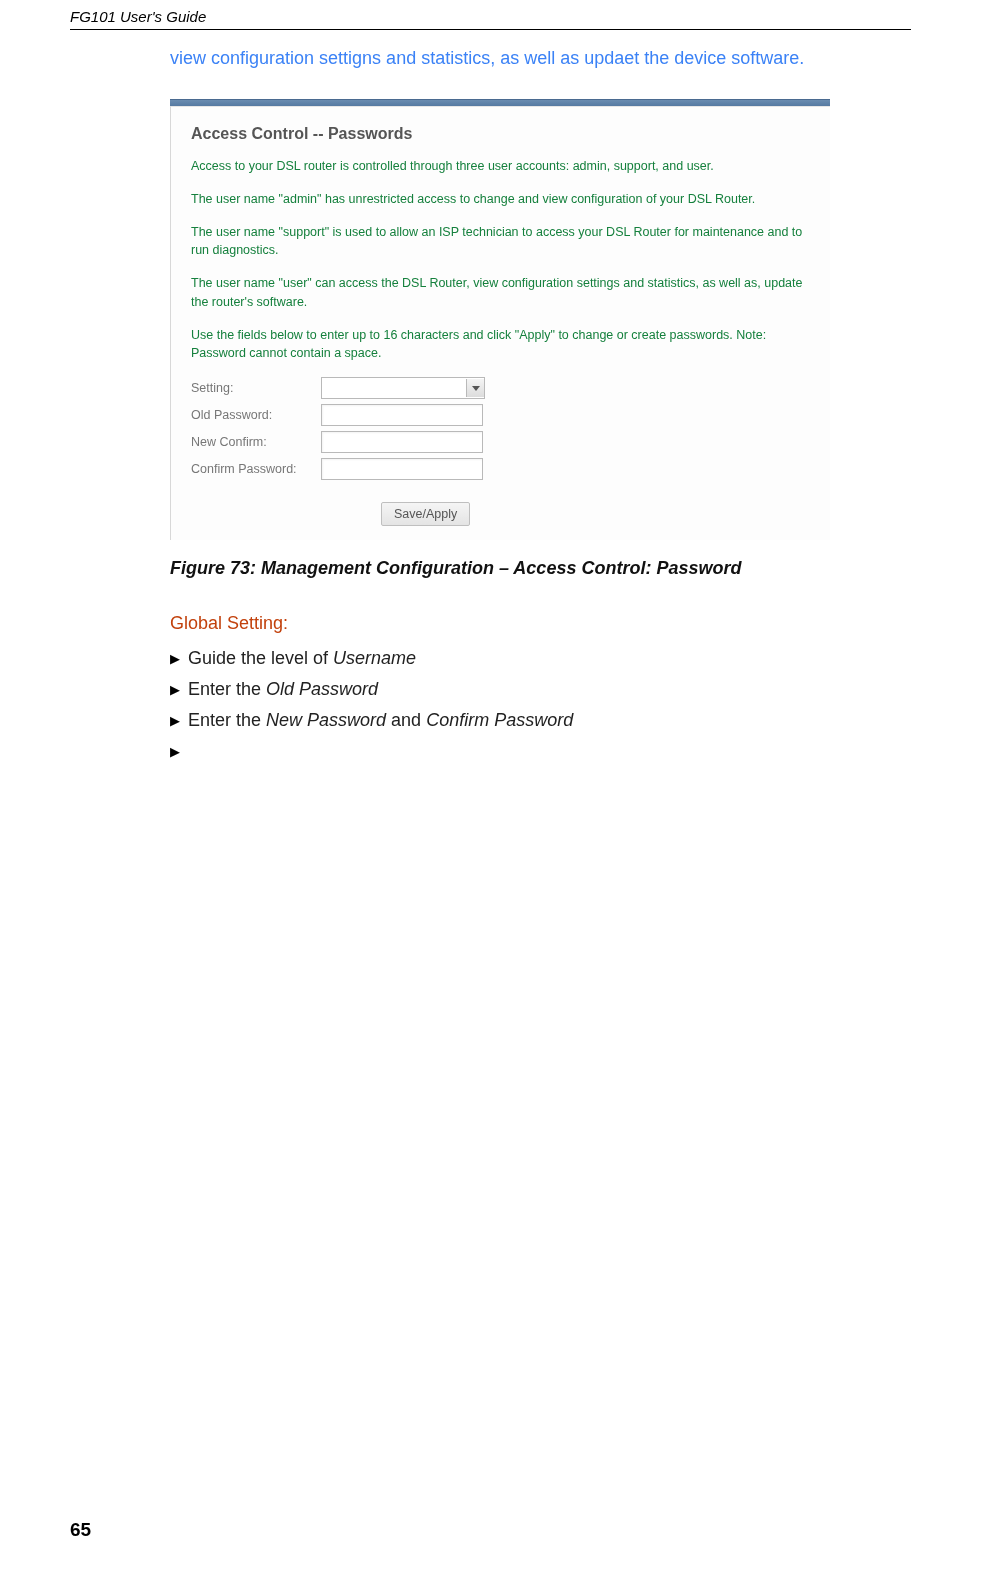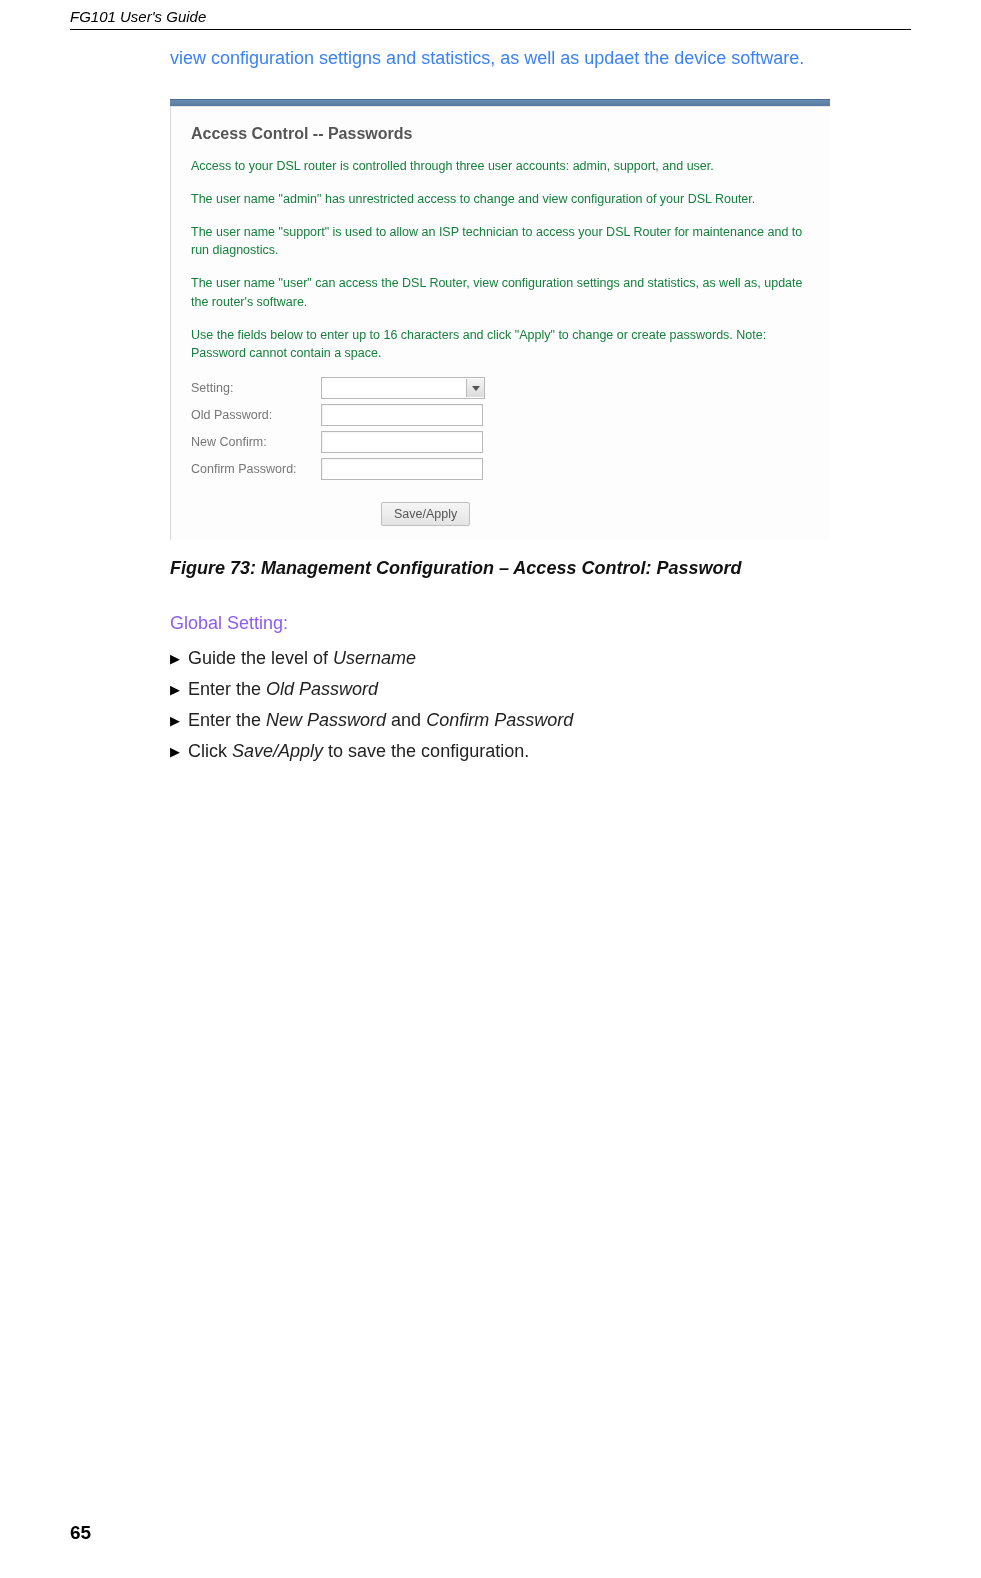--- a/index.html
+++ b/index.html
@@ -128,21 +128,21 @@
   .caption {
     font-weight: bold;
     font-style: italic;
     font-size: 18px;
     color: #111;
     margin-top: 18px;
     margin-bottom: 34px;
   }
   .section-head {
     font-size: 18px;
-    color: #8b5cf6;
+    color: #c2410c;
     margin-bottom: 14px;
   }
   .bullet-row {
     display: flex;
     align-items: flex-start;
     margin-bottom: 10px;
     font-size: 18px;
     color: #222;
   }
   .bullet-arrow {
@@ -238,22 +238,19 @@
 
     <div class="bullet-row">
       <span class="bullet-arrow">▶</span>
       <span>
         <span>Enter the </span><span class="italic-inline">New Password</span><span> and </span><span class="italic-inline">Confirm Password</span>
       </span>
     </div>
 
     <div class="bullet-row">
       <span class="bullet-arrow">▶</span>
-      <span>
-        <span>Click </span><span class="italic-inline">Save/Apply</span><span> to save the configuration.</span>
-      </span>
     </div>
 
   </div>
 
   <div class="page-num">65</div>
 
 </div>
 
 </body></html>

